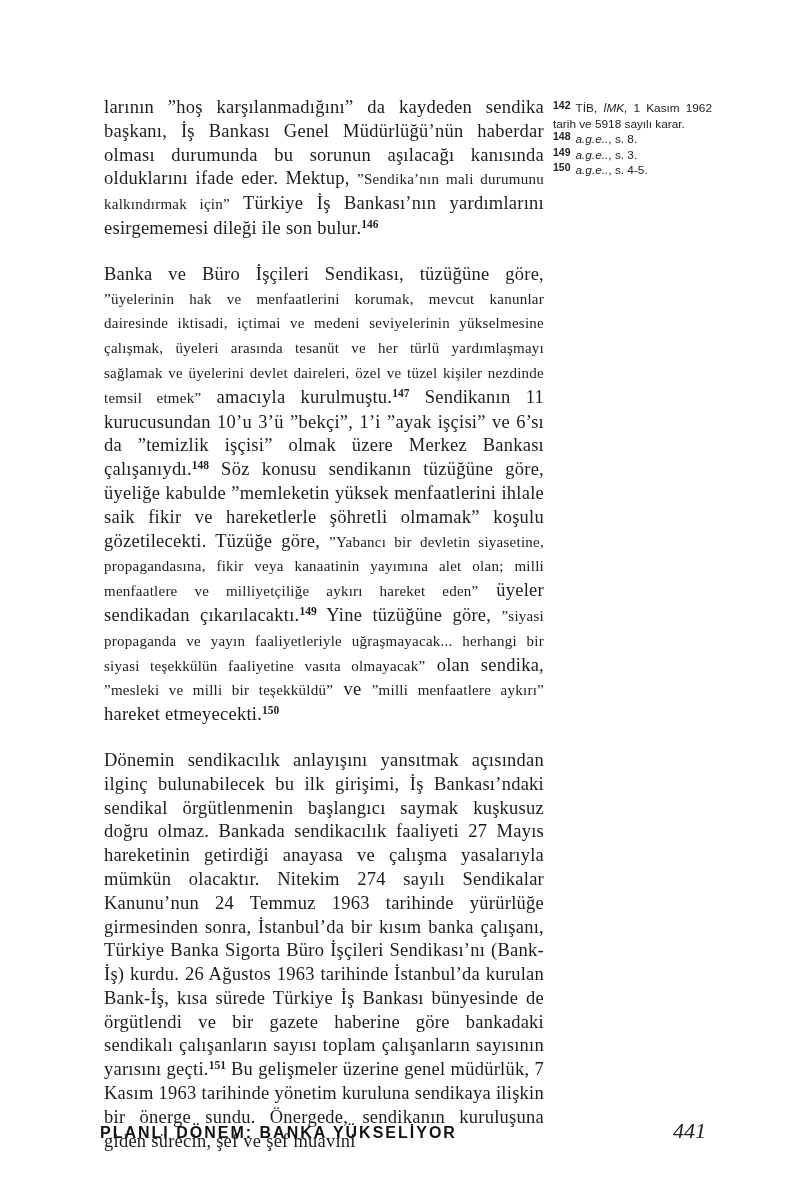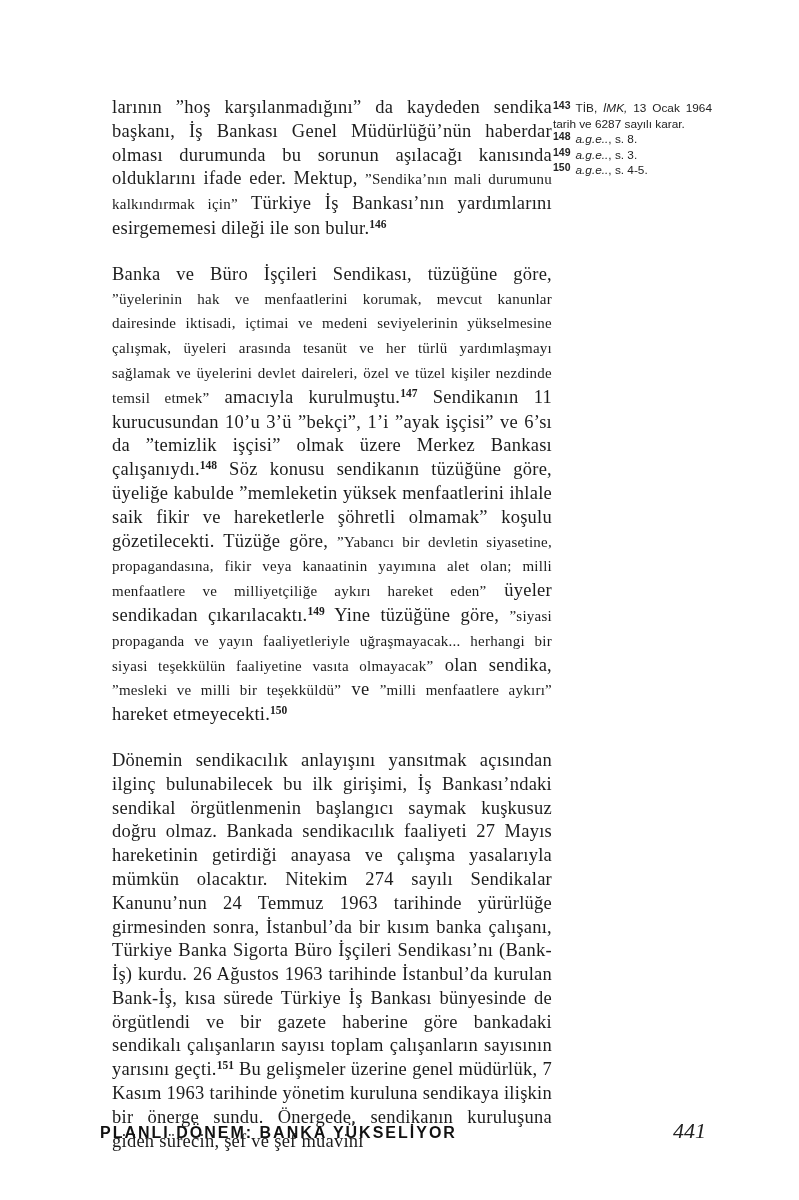--- a/index.html
+++ b/index.html
@@ -12,21 +12,21 @@
     width: 799px;
     height: 1200px;
     background: #ffffff;
     color: #1c1c1c;
     overflow: hidden;
     font-family: "Liberation Serif", serif;
   }
   
   .main-column {
     position: absolute;
-    left: 112px;
+    left: 104px;
     top: 96px;
     width: 440px;
   }
   .para {
     font-size: 18.5px;
     line-height: 23.8px;
     text-align: justify;
     margin: 0 0 22px 0;
     letter-spacing: 0.25px;
   }
@@ -92,21 +92,21 @@
 
 <div class="page">
 
   <main class="main-column">
       <p class="para"><span class="seg-normal">larının ”hoş karşılanmadığını” da kaydeden sendika başkanı, İş Bankası Genel Müdürlüğü’nün haberdar olması durumunda bu sorunun aşılacağı kanısında olduklarını ifade eder. Mektup, </span><span class="seg-quote">”Sendika’nın mali durumunu kalkındırmak için”</span><span class="seg-normal"> Türkiye İş Bankası’nın yardımlarını esirgememesi dileği ile son bulur.</span><sup class="ref">146</sup></p>
       <p class="para"><span class="seg-normal">Banka ve Büro İşçileri Sendikası, tüzüğüne göre, </span><span class="seg-quote">”üyelerinin hak ve menfaatlerini korumak, mevcut kanunlar dairesinde iktisadi, içtimai ve medeni seviyelerinin yükselmesine çalışmak, üyeleri arasında tesanüt ve her türlü yardımlaşmayı sağlamak ve üyelerini devlet daireleri, özel ve tüzel kişiler nezdinde temsil etmek”</span><span class="seg-normal"> amacıyla kurulmuştu.</span><sup class="ref">147</sup><span class="seg-normal"> Sendikanın 11 kurucusundan 10’u 3’ü ”bekçi”, 1’i ”ayak işçisi” ve 6’sı da ”temizlik işçisi” olmak üzere Merkez Bankası çalışanıydı.</span><sup class="ref">148</sup><span class="seg-normal"> Söz konusu sendikanın tüzüğüne göre, üyeliğe kabulde ”memleketin yüksek menfaatlerini ihlale saik fikir ve hareketlerle şöhretli olmamak” koşulu gözetilecekti. Tüzüğe göre, </span><span class="seg-quote">”Yabancı bir devletin siyasetine, propagandasına, fikir veya kanaatinin yayımına alet olan; milli menfaatlere ve milliyetçiliğe aykırı hareket eden”</span><span class="seg-normal"> üyeler sendikadan çıkarılacaktı.</span><sup class="ref">149</sup><span class="seg-normal"> Yine tüzüğüne göre, </span><span class="seg-quote">”siyasi propaganda ve yayın faaliyetleriyle uğraşmayacak... herhangi bir siyasi teşekkülün faaliyetine vasıta olmayacak”</span><span class="seg-normal"> olan sendika, </span><span class="seg-quote">”mesleki ve milli bir teşekküldü”</span><span class="seg-normal"> ve </span><span class="seg-quote">”milli menfaatlere aykırı”</span><span class="seg-normal"> hareket etmeyecekti.</span><sup class="ref">150</sup></p>
       <p class="para"><span class="seg-normal">Dönemin sendikacılık anlayışını yansıtmak açısından ilginç bulunabilecek bu ilk girişimi, İş Bankası’ndaki sendikal örgütlenmenin başlangıcı saymak kuşkusuz doğru olmaz. Bankada sendikacılık faaliyeti 27 Mayıs hareketinin getirdiği anayasa ve çalışma yasalarıyla mümkün olacaktır. Nitekim 274 sayılı Sendikalar Kanunu’nun 24 Temmuz 1963 tarihinde yürürlüğe girmesinden sonra, İstanbul’da bir kısım banka çalışanı, Türkiye Banka Sigorta Büro İşçileri Sendikası’nı (Bank-İş)  kurdu. 26 Ağustos 1963 tarihinde İstanbul’da kurulan Bank-İş, kısa sürede Türkiye İş Bankası bünyesinde de örgütlendi ve bir gazete haberine göre bankadaki sendikalı çalışanların sayısı toplam çalışanların sayısının yarısını geçti.</span><sup class="ref">151</sup><span class="seg-normal"> Bu gelişmeler üzerine genel müdürlük, 7 Kasım 1963 tarihinde yönetim kuruluna sendikaya ilişkin bir önerge sundu. Önergede, sendikanın kuruluşuna giden sürecin, şef ve şef muavini</span></p>
     </main>
 
   <aside class="footnotes-column">
-      <div class="footnote"><sup class="fn-num">143</sup><span class="seg-normal">TİB, </span><span class="fn-italic">İMK,</span><span class="seg-normal"> 13 Ocak 1964 tarih ve 6287 sayılı karar.</span></div>
+      <div class="footnote"><sup class="fn-num">142</sup><span class="seg-normal">TİB, </span><span class="fn-italic">İMK,</span><span class="seg-normal"> 1 Kasım 1962 tarih ve 5918 sayılı karar.</span></div>
       <div class="footnote"><sup class="fn-num">148</sup><span class="fn-italic">a.g.e..</span><span class="seg-normal">, s. 8.</span></div>
       <div class="footnote"><sup class="fn-num">149</sup><span class="fn-italic">a.g.e..</span><span class="seg-normal">, s. 3.</span></div>
       <div class="footnote"><sup class="fn-num">150</sup><span class="fn-italic">a.g.e..</span><span class="seg-normal">, s. 4-5.</span></div>
     </aside>
 
   <footer class="page-footer">
     <span class="running-title">PLANLI DÖNEM: BANKA YÜKSELİYOR</span>
     <span class="page-number">441</span>
   </footer>
 

